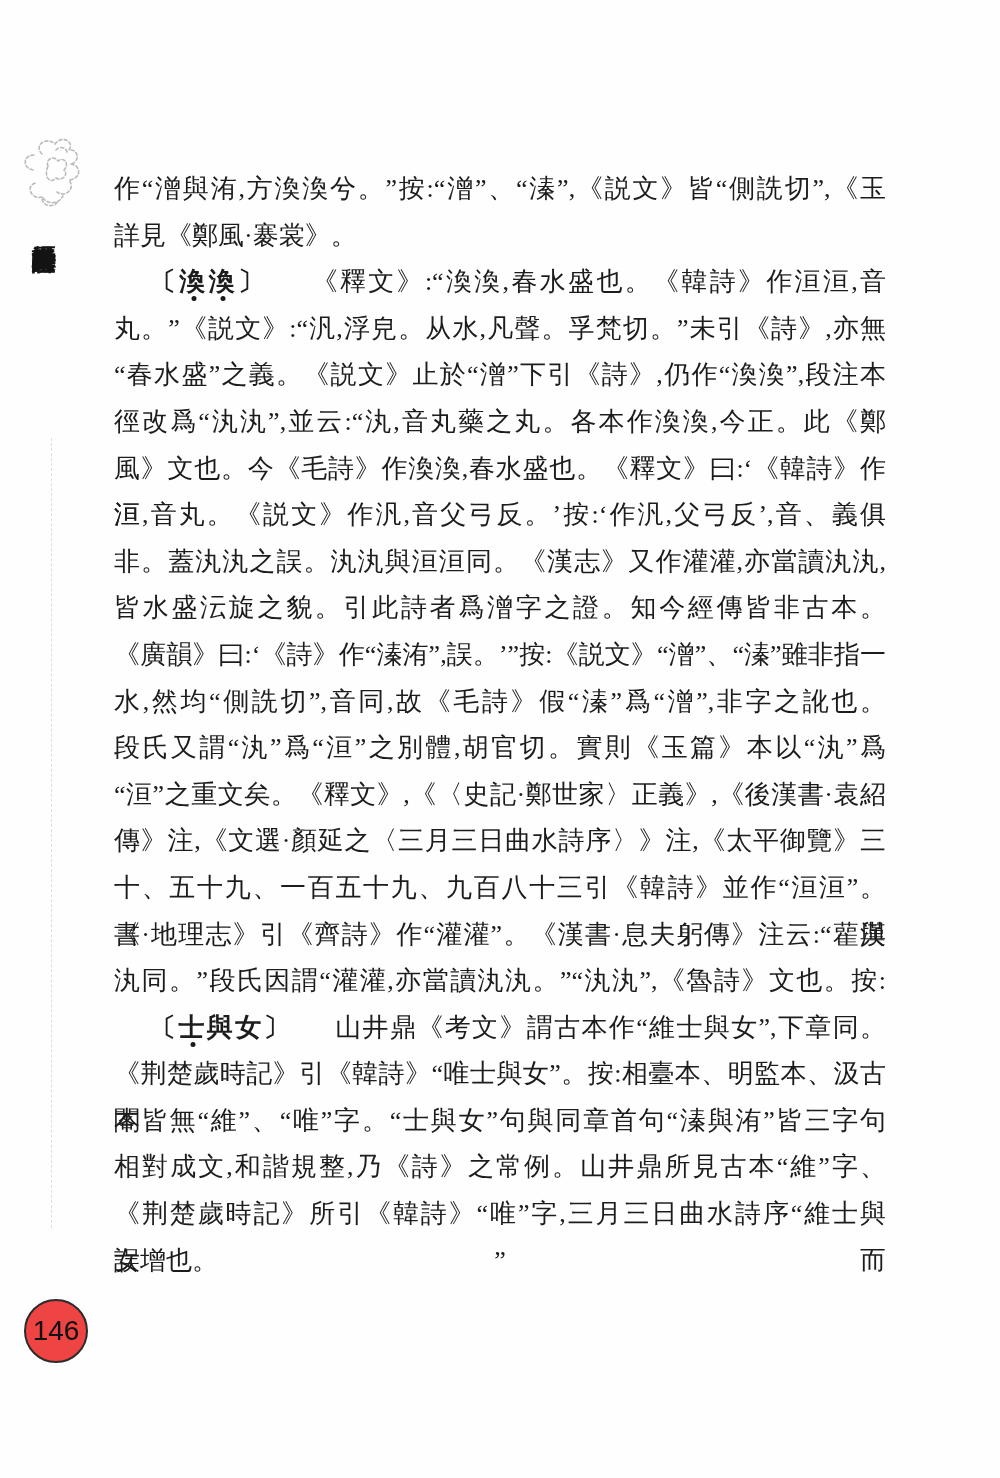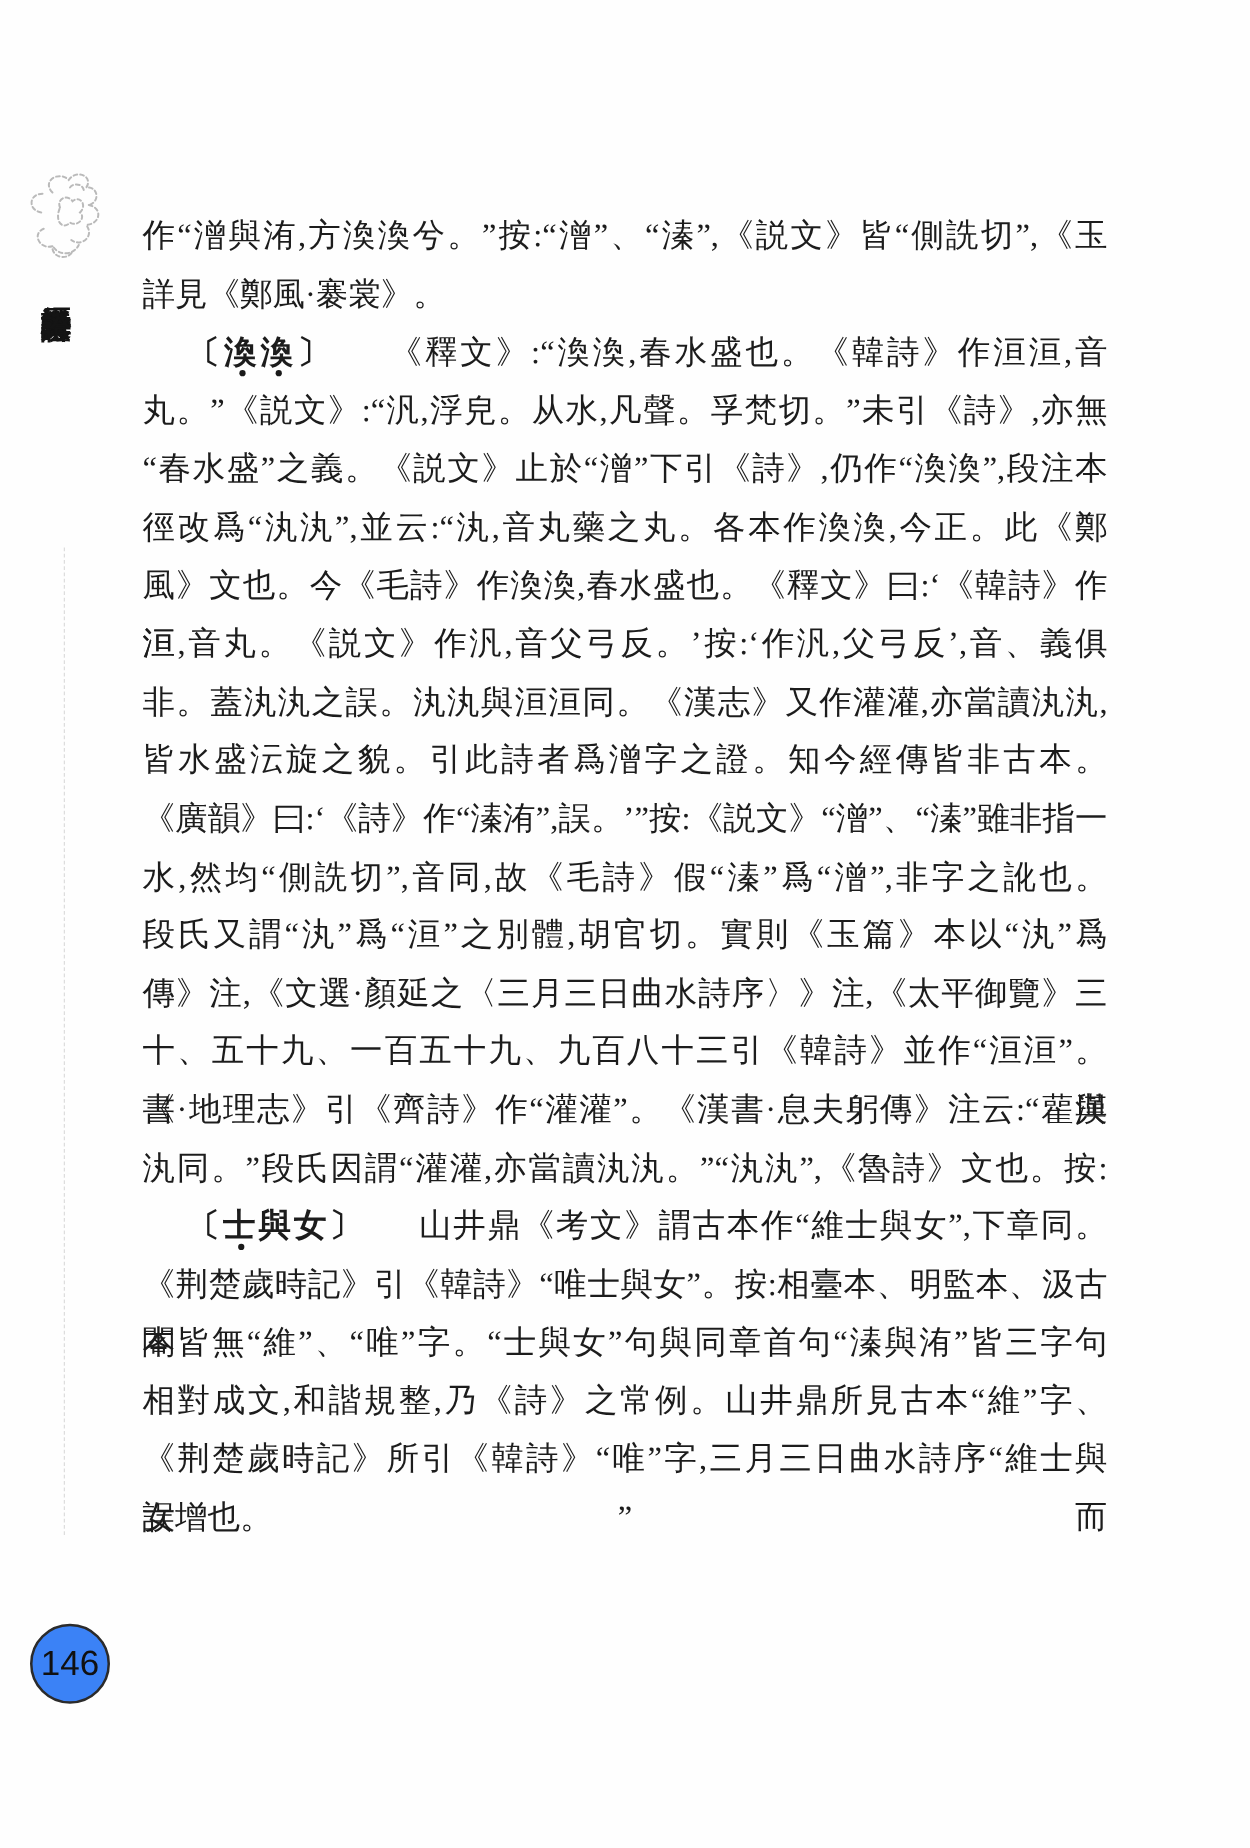--- a/index.html
+++ b/index.html
@@ -25,21 +25,21 @@
   }
   .spine-line{
     position:absolute;left:51px;top:438px;height:790px;width:0;
     border-left:1px dashed rgba(0,0,0,.13);
   }
   .badge{
     position:absolute;left:24px;top:1299px;width:60px;height:60px;
     border:2.5px solid #2b2b2b;border-radius:50%;
     display:flex;align-items:center;justify-content:center;
     font-family:"Liberation Sans","DejaVu Sans",sans-serif;
-    font-size:28px;color:#111;background:#3b82f6;
+    font-size:28px;color:#111;background:#ef4444;
   }
   
   .text-block{
     position:absolute;left:114px;top:166px;width:772px;
   }
   .line{
     height:46.6px;line-height:46.6px;font-size:26px;
     text-align:justify;text-align-last:justify;
     overflow:visible;
   }
@@ -85,20 +85,21 @@
       <div class="line">丸。”《説文》:“汎,浮皃。从水,凡聲。孚梵切。”未引《詩》,亦無</div>
       <div class="line">“春水盛”之義。《説文》止於“潧”下引《詩》,仍作“渙渙”,段注本</div>
       <div class="line">徑改爲“汍汍”,並云:“汍,音丸藥之丸。各本作渙渙,今正。此《鄭</div>
       <div class="line">風》文也。今《毛詩》作渙渙,春水盛也。《釋文》曰:‘《韓詩》作洹</div>
       <div class="line">洹,音丸。《説文》作汎,音父弓反。’按:‘作汎,父弓反’,音、義俱</div>
       <div class="line">非。蓋汍汍之誤。汍汍與洹洹同。《漢志》又作灌灌,亦當讀汍汍,</div>
       <div class="line">皆水盛沄旋之貌。引此詩者爲潧字之證。知今經傳皆非古本。</div>
       <div class="line">《廣韻》曰:‘《詩》作“溱洧”,誤。’”按:《説文》“潧”、“溱”雖非指一</div>
       <div class="line">水,然均“側詵切”,音同,故《毛詩》假“溱”爲“潧”,非字之訛也。</div>
       <div class="line">段氏又謂“汍”爲“洹”之別體,胡官切。實則《玉篇》本以“汍”爲</div>
+      <div class="line">“洹”之重文矣。《釋文》,《〈史記·鄭世家〉正義》,《後漢書·袁紹</div>
       <div class="line">傳》注,《文選·顏延之〈三月三日曲水詩序〉》注,《太平御覽》三</div>
       <div class="line">十、五十九、一百五十九、九百八十三引《韓詩》並作“洹洹”。《漢</div>
       <div class="line">書·地理志》引《齊詩》作“灌灌”。《漢書·息夫躬傳》注云:“雚與</div>
       <div class="line">汍同。”段氏因謂“灌灌,亦當讀汍汍。”“汍汍”,《魯詩》文也。按:</div>
       <div class="line indent"><span class="entry-heading">〔<span class="em-dot">士</span><span>與</span><span>女</span>〕</span><span class="heading-gap"></span>山井鼎《考文》謂古本作“維士與女”,下章同。</div>
       <div class="line">《荆楚歲時記》引《韓詩》“唯士與女”。按:相臺本、明監本、汲古閣</div>
       <div class="line">本皆無“維”、“唯”字。“士與女”句與同章首句“溱與洧”皆三字句</div>
       <div class="line">相對成文,和諧規整,乃《詩》之常例。山井鼎所見古本“維”字、</div>
       <div class="line">《荆楚歲時記》所引《韓詩》“唯”字,三月三日曲水詩序“維士與女”而</div>
       <div class="line para-end">誤增也。</div>

